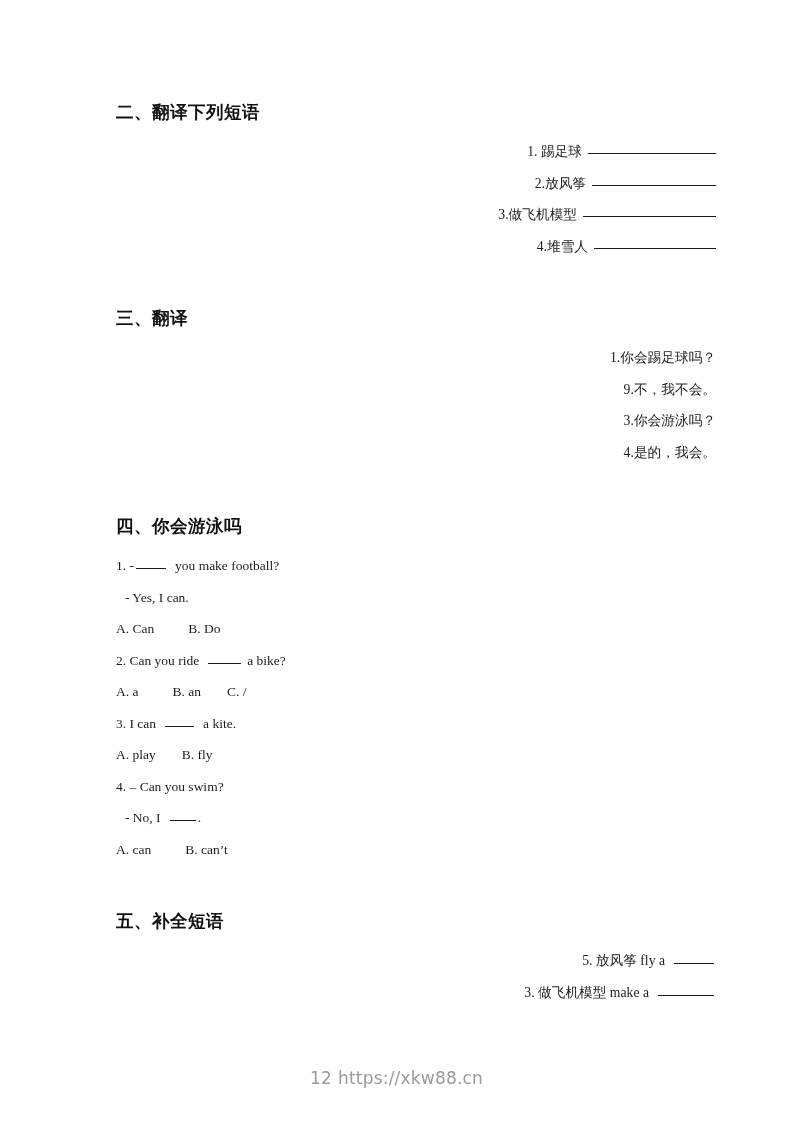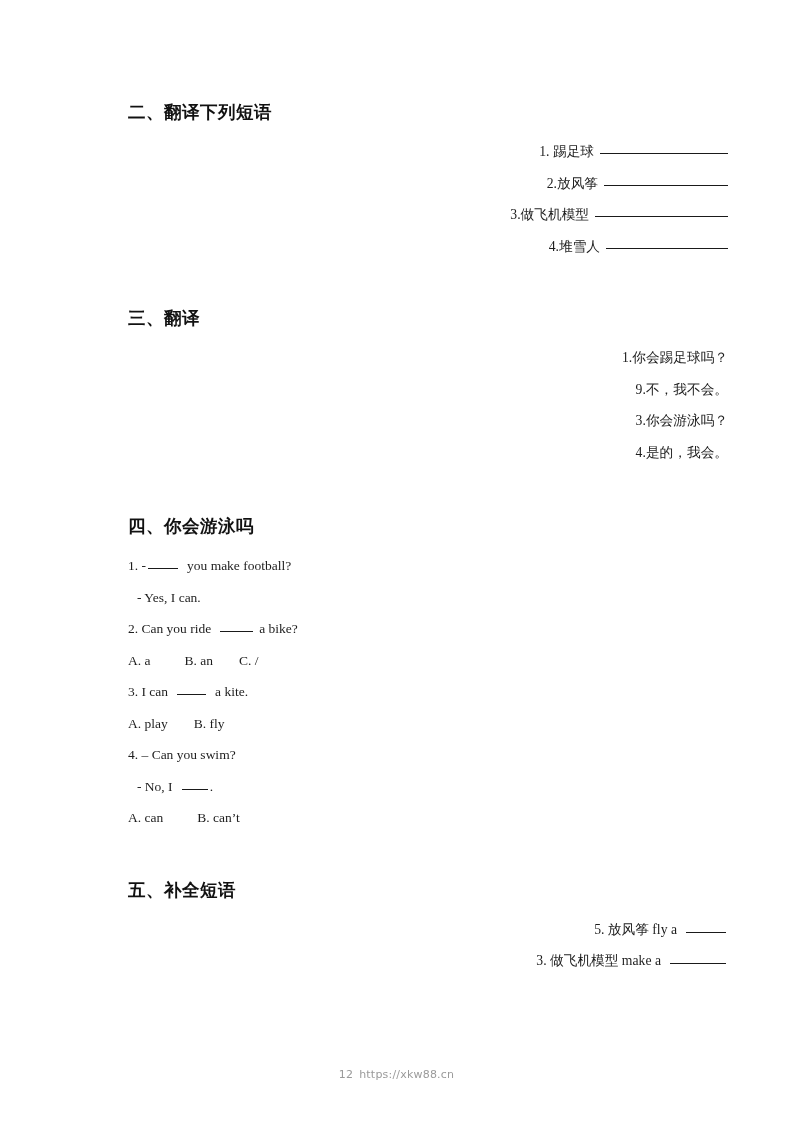--- a/index.html
+++ b/index.html
@@ -14,21 +14,20 @@
     background: #ffffff;
     overflow: hidden;
     font-family: "Liberation Serif", "DejaVu Serif", serif;
     color: #1a1a1a;
   }
   .content {
     position: absolute;
     left: 116px;
     top: 100px;
     width: 600px;
-    margin-left: 12px;
   }
 
   
   .section { margin: 0; }
   .section-heading {
     font-family: "DejaVu Sans", "Liberation Sans", sans-serif;
     font-weight: bold;
     font-size: 17.5px;
     line-height: 24px;
     letter-spacing: 0.5px;
@@ -90,21 +89,21 @@
   .sp-xs { display: inline-block; width: 4px; }
 
   
   .footer {
     position: absolute;
     left: 0;
     top: 1068px;
     width: 793px;
     text-align: center;
     font-family: "DejaVu Sans", "Liberation Sans", sans-serif;
-    font-size: 11px;
+    font-size: 17px;
     color: #9a9a9a;
     letter-spacing: 0.2px;
   }
   .footer .pageno { margin-right: 6px; }
 </style>
 </head>
 <body>
 
 <div class="page">
   <div class="content">
@@ -144,20 +143,23 @@
 
     <div class="section">
       <div class="section-heading">四、你会游泳吗</div>
 
       <div class="q">
         <span class="txt">1. -</span><span class="blank-short s30"></span><span class="sp-sm"></span><span class="txt">you make football?</span>
       </div>
 
       <div class="q indent">- Yes, I can.</div>
 
+      <div class="q">
+        <span class="txt">A. Can</span><span class="sp-lg"></span><span class="txt">B. Do</span>
+      </div>
 
       <div class="q">
         <span class="txt">2. Can you ride</span><span class="sp-sm"></span><span class="blank-short s33"></span><span class="sp-xs"></span><span class="txt">a bike?</span>
       </div>
 
       <div class="q">
         <span class="txt">A. a</span><span class="sp-lg"></span><span class="txt">B. an</span><span class="sp-md"></span><span class="txt">C. /</span>
       </div>
 
       <div class="q">

